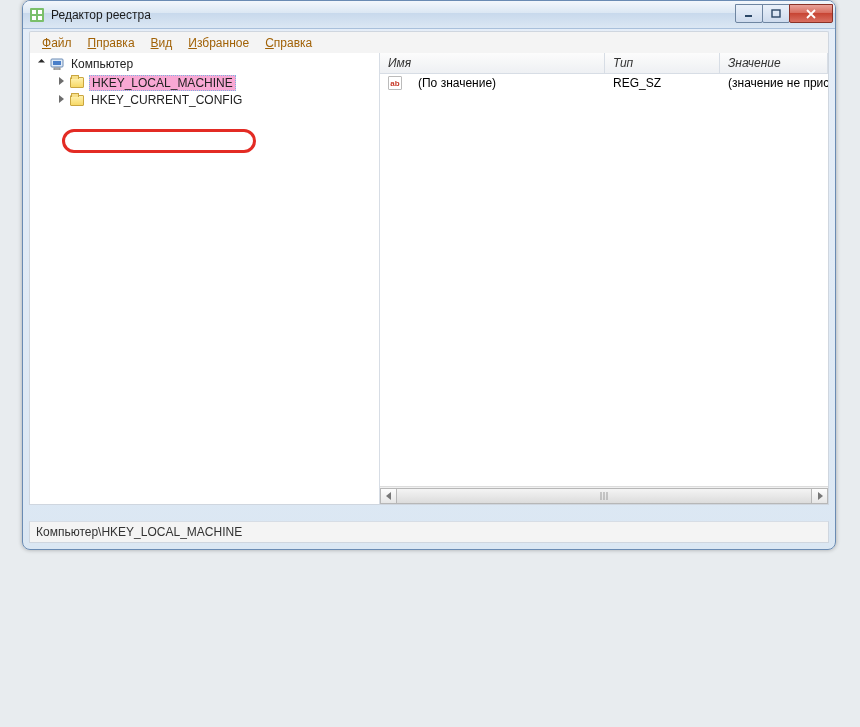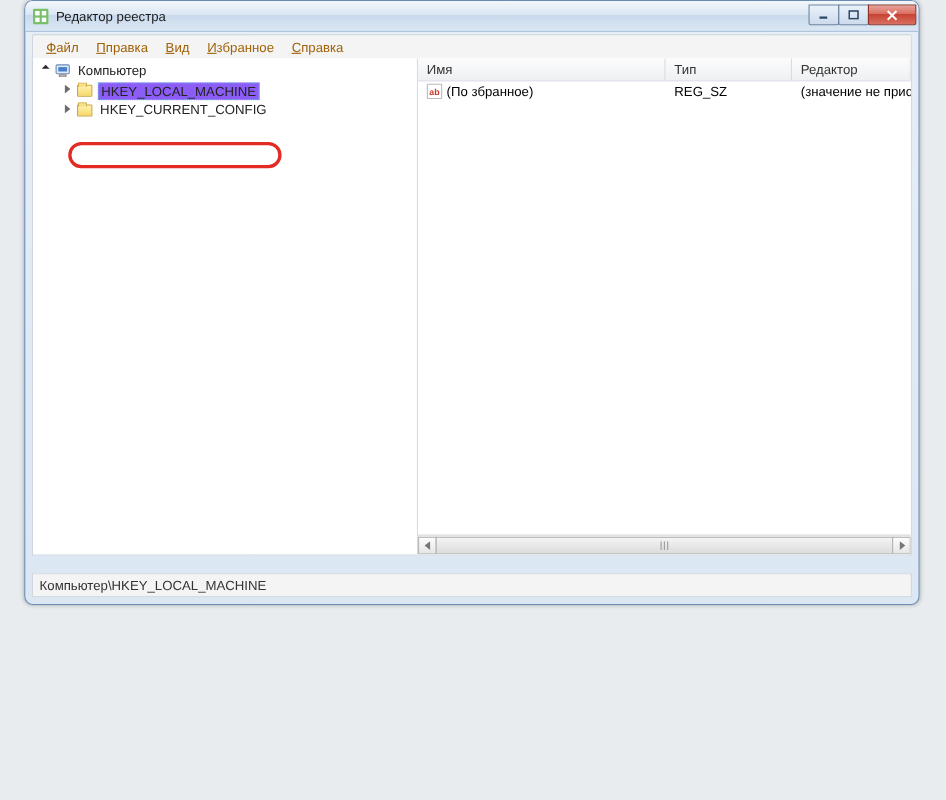--- a/index.html
+++ b/index.html
@@ -154,21 +154,21 @@
   }
   .computer-icon {
     width: 14px; height: 12px;
   }
   .tree-label {
     color: #222;
     padding: 0 2px;
   }
   .tree-children { padding-left: 20px; }
   .tree-row.selected .tree-label {
-    background: #8b5cf6;
+    background: #f9a8d4;
     border: 1px dotted #7bb6e6;
     padding: 0 2px;
   }
   .highlight-box {
     border: 3px solid #e32b24;
     border-radius: 12px;
     position: absolute;
     pointer-events: none;
   }
   .list-pane {
@@ -184,20 +184,21 @@
     height: 21px;
     background: linear-gradient(#fcfcfc, #eef0f3);
     border-bottom: 1px solid #d7dde5;
   }
   .list-col-h {
     border-right: 1px solid #d7dde5;
     padding: 3px 8px 0 8px;
     color: #333;
     cursor: default;
     overflow: hidden;
+    font-style: italic;
   }
   .list-body {
     flex: 1;
     overflow: hidden;
     position: relative;
   }
   .list-row {
     display: flex;
     height: 18px;
     align-items: center;
@@ -206,21 +207,21 @@
   .col-name { width: 225px; }
   .col-type { width: 115px; }
   .col-value { flex: 1; }
   .string-icon {
     width: 14px; height: 14px;
     background: #fff;
     border: 1px solid #bbb;
     border-radius: 1px;
     display: inline-flex;
     align-items: center; justify-content: center;
-    margin-right: 4px;
+    margin-right: 16px;
     font-size: 8px;
     color: #c73a28;
     font-weight: bold;
     vertical-align: middle;
   }
   .hscroll-bar {
     height: 18px;
     background: #f0f0f0;
     border-top: 1px solid #dcdcdc;
     display: flex;
@@ -326,26 +327,26 @@
             <span class="tree-label">HKEY_CURRENT_CONFIG</span>
           </div>
         </div>
       </div>
     </div>
 
     <div class="list-pane">
       <div class="list-header">
         <div class="list-col-h col-name">Имя</div>
         <div class="list-col-h col-type">Тип</div>
-        <div class="list-col-h col-value">Редактор</div>
+        <div class="list-col-h col-value">Значение</div>
       </div>
       <div class="list-body">
         <div class="list-row">
           <div class="list-cell col-name">
-            <span class="string-icon">ab</span><span>(По збранное)</span>
+            <span class="string-icon">ab</span><span>(По значение)</span>
           </div>
           <div class="list-cell col-type">REG_SZ</div>
           <div class="list-cell col-value">(значение не присво</div>
         </div>
       </div>
       <div class="hscroll-bar">
         <div class="hscroll-arrow">
           <svg width="6" height="8">
               <path d="M5 0 L0 4 L5 8 Z" fill="#777"></path>
             </svg>

